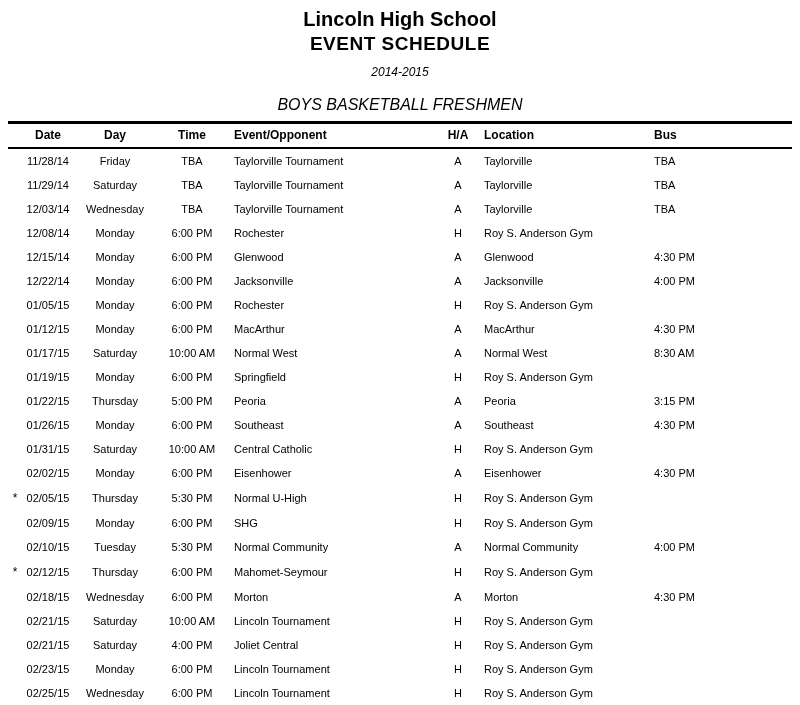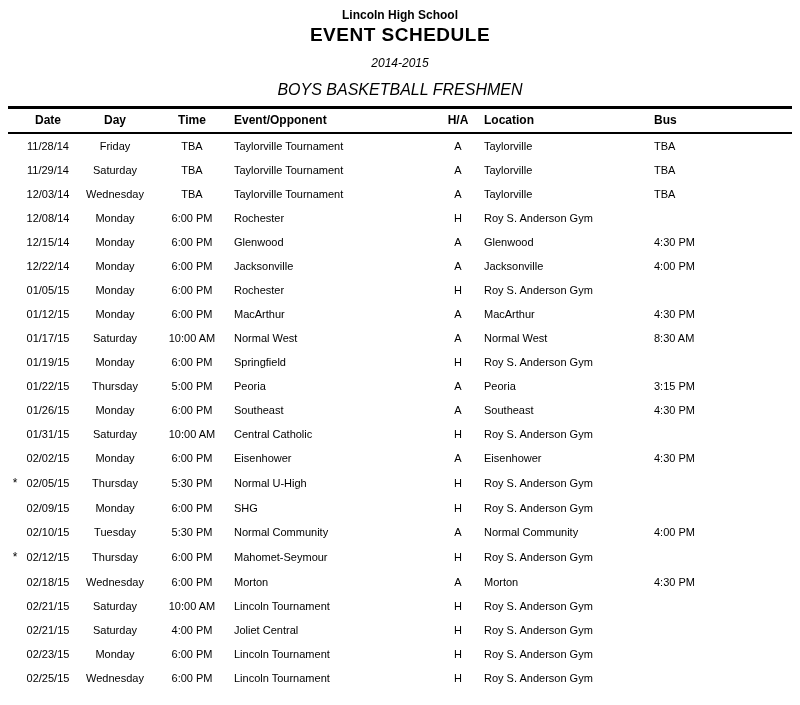--- a/index.html
+++ b/index.html
@@ -12,41 +12,41 @@
   .page {
     width: 800px;
     height: 705px;
     box-sizing: border-box;
     padding: 6px 8px 0 8px;
     background: #ffffff;
     overflow: hidden;
   }
   .doc-header { text-align: center; }
   .school-name {
-    font-size: 12px;
+    font-size: 20px;
     font-weight: bold;
     margin: 2px 0 2px 0;
     text-align: center;
   }
   .doc-title {
     font-size: 19px;
     font-weight: bold;
     letter-spacing: 0.5px;
     margin: 2px 0 10px 0;
   }
   .season {
     font-size: 12px;
     font-weight: normal;
     font-style: italic;
     margin: 0 0 3px 0;
   }
   .team {
     font-size: 16px;
     font-style: italic;
-    margin: 11px 0 7px 0;
+    margin: 17px 0 7px 0;
     text-align: center;
   }
   table.schedule {
     width: 784px;
     table-layout: fixed;
     border-collapse: collapse;
     border-top: 3px solid #000;
   }
   .col-star { width: 14px; }
   .col-date { width: 52px; }

